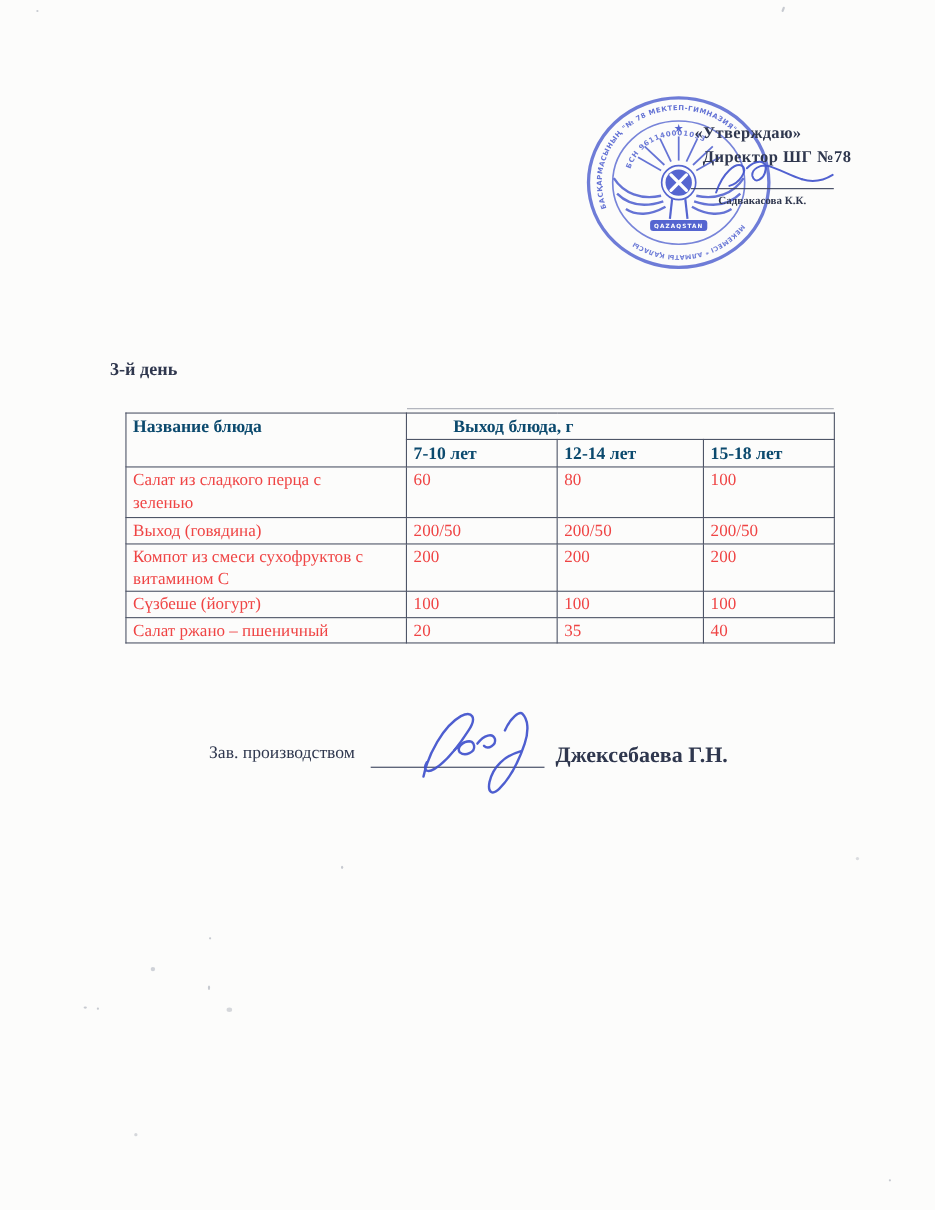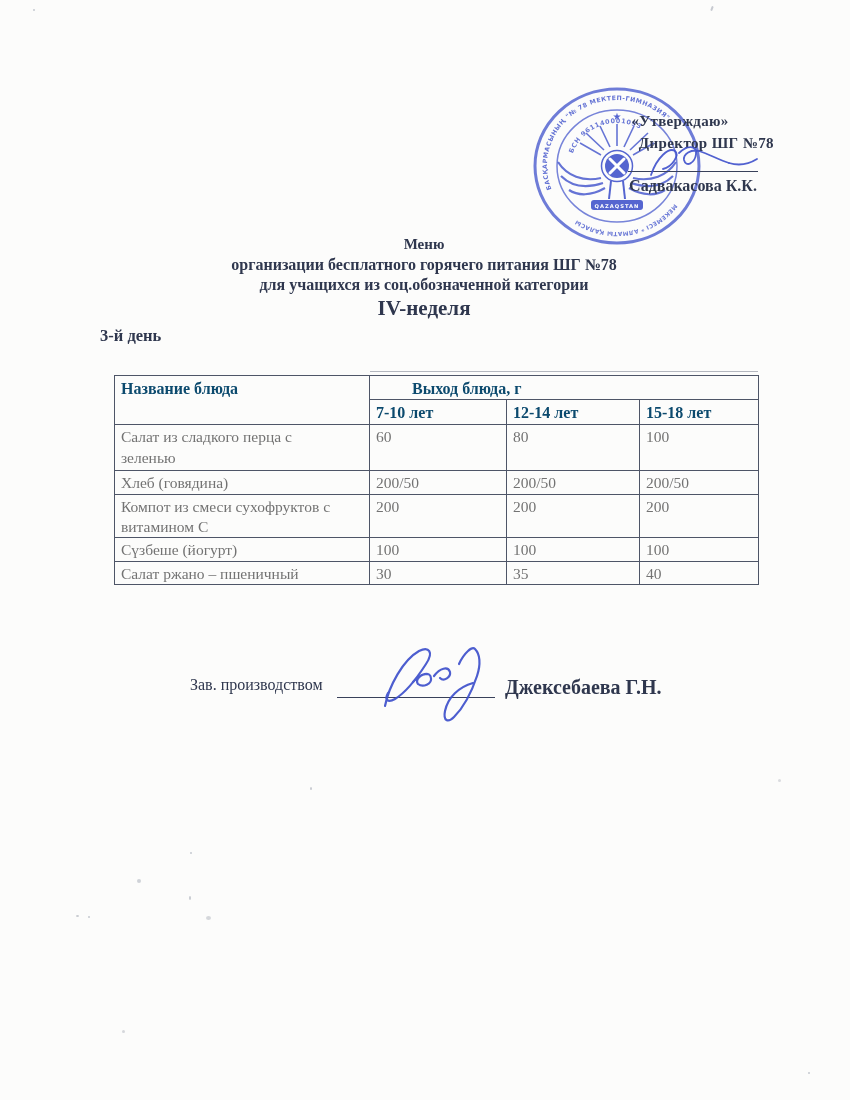--- a/index.html
+++ b/index.html
@@ -13,21 +13,21 @@
     color:#2f374e;
   }
   
   .approve-quote{position:absolute;left:595px;top:113px;width:170px;text-align:center;
     font-size:15px;font-weight:bold;letter-spacing:.3px;z-index:3;}
   .approve-director{position:absolute;left:596px;top:135px;width:178px;text-align:right;
     font-size:15px;font-weight:bold;letter-spacing:.4px;z-index:3;}
   .approve-line{position:absolute;left:628px;top:171px;width:130px;height:0;
     border-top:1.6px solid #39415a;z-index:2;}
   .approve-name{position:absolute;left:620px;top:177px;width:146px;text-align:center;
-    font-size:16px;font-weight:bold;z-index:3;}
+    font-size:10px;font-weight:bold;z-index:3;}
   .director-sig{position:absolute;left:641px;top:141px;width:124px;height:44px;z-index:4;}
 
   
   .stamp{position:absolute;left:531px;top:86px;width:172px;height:160px;z-index:1;opacity:.9;}
   .stamp text{font-family:"DejaVu Sans",sans-serif;font-weight:bold;}
 
   
   .title-block{position:absolute;left:0;top:236px;width:848px;text-align:center;z-index:3;}
   .t1{font-size:15px;font-weight:bold;margin:0 0 3px 0;}
   .t2{font-size:16px;font-weight:bold;margin:0 0 2px 0;}
@@ -35,21 +35,21 @@
   .t-week{font-size:21px;font-weight:bold;margin:2px 0 0 0;}
   .day-label{position:absolute;left:100px;top:326px;font-size:16.5px;font-weight:bold;z-index:3;}
 
   
   .menu-table{position:absolute;left:114px;top:375px;border-collapse:collapse;z-index:3;
     table-layout:fixed;width:644px;}
   .menu-table td,.menu-table th{
     border:1.4px solid #4e5567;
     vertical-align:top;text-align:left;
     padding:2px 4px 0 6px;
-    font-size:15.5px;font-weight:normal;color:#737373;
+    font-size:15.5px;font-weight:normal;color:#ef4444;
     line-height:1.32;overflow:hidden;
   }
   .menu-table th{font-size:16px;font-weight:bold;color:#0c4a6e;}
   .menu-table .yield-head{padding-left:42px;}
   .dish-text{display:inline-block;max-width:216px;}
   .rh1{height:22px;} .rh2{height:25px;}
   .row-0{height:46px;} .row-1{height:19px;} .row-2{height:40px;padding-left:45px;}
   .row-3{height:20px;} .row-4{height:22px;}
   .table-artifact{position:absolute;left:370px;top:371px;width:388px;height:0;
     border-top:1px solid rgba(90,97,115,.45);z-index:2;}
@@ -128,26 +128,20 @@
   <svg class="director-sig" viewBox="0 0 124 44">
     <g stroke="#3f51cc" stroke-width="1.8" fill="none" stroke-linecap="round" opacity=".9">
       <path d="M10,34 C16,16 28,6 34,10 C39,14 31,26 22,28"></path>
       <path d="M38,12 C46,4 56,4 55,13 C54,22 45,27 43,19 C42,13 50,8 58,10 C68,13 78,19 88,22"></path>
       <path d="M88,22 C98,25 108,23 116,18"></path>
     </g>
   </svg>
   <div class="approve-line"></div>
   <div class="approve-name">Садвакасова К.К.</div>
 
-  <div class="title-block">
-    <p class="t1">Меню</p>
-    <p class="t2">организации бесплатного горячего питания ШГ №78</p>
-    <p class="t3">для учащихся из соц.обозначенной категории</p>
-    <p class="t-week">IV-неделя</p>
-  </div>
   <div class="day-label">3-й день</div>
 
   <div class="table-artifact"></div>
   <table class="menu-table">
     <colgroup>
         <col style="width:255px">
         <col style="width:137px">
         <col style="width:133px">
         <col style="width:119px">
       </colgroup>
@@ -161,40 +155,40 @@
       <th>12-14 лет</th>
       <th>15-18 лет</th>
     </tr>
     <tr class="row-0">
       <td><span class="dish-text">Салат из сладкого перца с зеленью</span></td>
       <td>60</td>
       <td>80</td>
       <td>100</td>
     </tr>
     <tr class="row-1">
-      <td><span class="dish-text">Хлеб (говядина)</span></td>
+      <td><span class="dish-text">Выход (говядина)</span></td>
       <td>200/50</td>
       <td>200/50</td>
       <td>200/50</td>
     </tr>
     <tr class="row-2">
       <td><span class="dish-text">Компот из смеси сухофруктов с витамином С</span></td>
       <td>200</td>
       <td>200</td>
       <td>200</td>
     </tr>
     <tr class="row-3">
       <td><span class="dish-text">Сүзбеше (йогурт)</span></td>
       <td>100</td>
       <td>100</td>
       <td>100</td>
     </tr>
     <tr class="row-4">
       <td><span class="dish-text">Салат ржано – пшеничный</span></td>
-      <td>30</td>
+      <td>20</td>
       <td>35</td>
       <td>40</td>
     </tr>
   </tbody>
     </table>
 
   <div class="footer-label">Зав. производством</div>
   <div class="footer-line"></div>
   <svg class="footer-sig" viewBox="0 0 160 102">
     <g stroke="#3f51cc" stroke-width="2.2" fill="none" stroke-linecap="round" opacity=".92">

